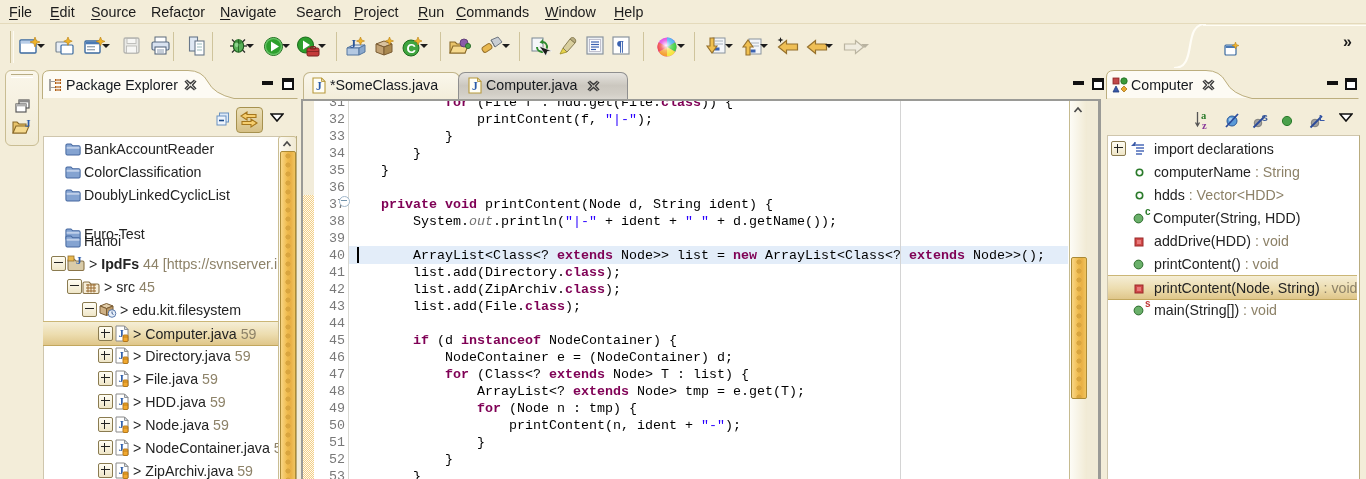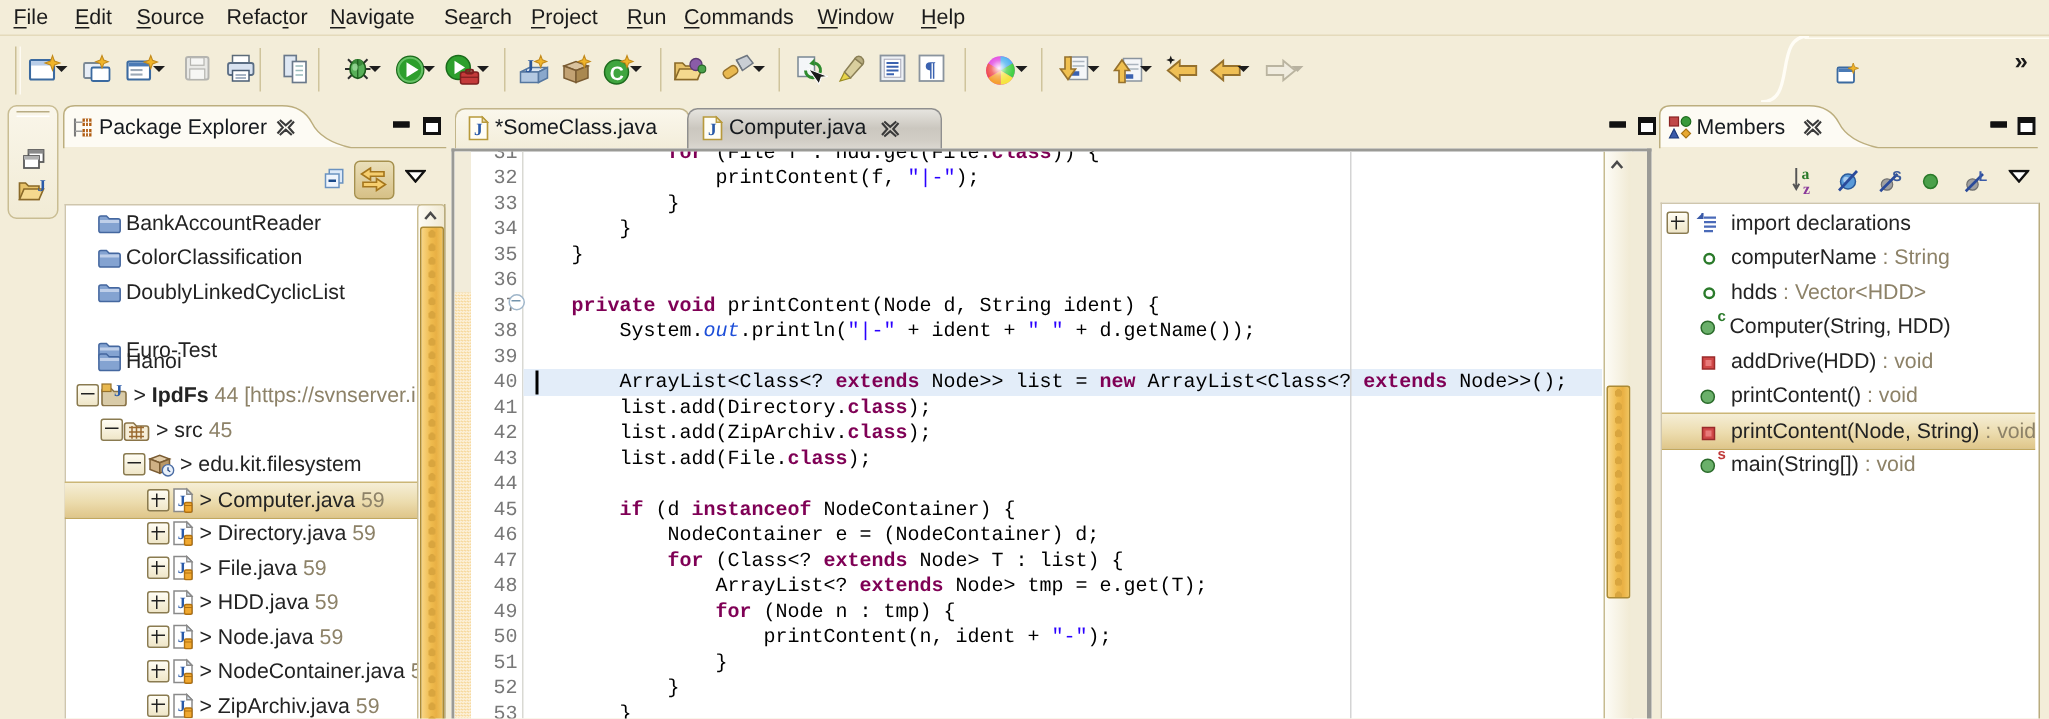--- a/index.html
+++ b/index.html
@@ -27,21 +27,21 @@
 .selrow{background:linear-gradient(180deg,#f5eed6 0%,#ecdcae 55%,#dfc68a 100%);border-top:1px solid #cbb676;border-bottom:1px solid #c2a75e;}
 .plusbox{position:absolute;width:13px;height:13px;border:1px solid #8a7b50;border-radius:2px;background:linear-gradient(180deg,#fffdf4,#efe6c8);}
 .plusbox:before{content:"";position:absolute;left:2px;right:2px;top:5px;height:1px;background:#222;}
 .plusbox.plus:after{content:"";position:absolute;top:2px;bottom:2px;left:5px;width:1px;background:#222;}
 
 #codepre, #numpre{position:absolute;font-family:"Liberation Mono",monospace;font-size:13.345px;line-height:17px;white-space:pre;margin:0;}
 #codepre{color:#000;}
 #numpre{color:#787878;text-align:right;}
 #codepre b{color:#7f0055;font-weight:bold;}
 #codepre .st{color:#2a00ff;}
-#codepre .it{color:#1d4ed8;font-style:italic;}
+#codepre .it{color:#737373;font-style:italic;}
 </style>
 </head>
 <body>
 
 <div id="menubar">
 <span style="left:9px"><u>F</u>ile</span>
 <span style="left:50px"><u>E</u>dit</span>
 <span style="left:91px"><u>S</u>ource</span>
 <span style="left:151px">Refac<u>t</u>or</span>
 <span style="left:220px"><u>N</u>avigate</span>
@@ -571,21 +571,21 @@
       <path d="M0.5 29 L0.5 7 Q0.5 0.5 8 0.5 L100 0.5 Q114 0.5 120 12 Q126 24 144 28 L0.5 28 Z" fill="#fdfbf4"></path>
       <path d="M0.5 29 L0.5 7 Q0.5 0.5 8 0.5 L100 0.5 Q114 0.5 120 12 Q126 24 146 28.5" fill="none" stroke="#bcae7e" stroke-width="1"></path>
       <path d="M146 28.5 L252.5 28.5" fill="none" stroke="#bcae7e" stroke-width="1"></path>
     </svg>
 <svg class="abs" style="left:6px;top:7px" width="16" height="16" viewBox="0 0 16 16">
       <rect x="1" y="1" width="6" height="6" fill="#c04848" stroke="#8a2424" stroke-width="0.8"></rect>
       <circle cx="12" cy="4" r="3.2" fill="#3a9a3a" stroke="#1d6b1d" stroke-width="0.8"></circle>
       <path d="M4 9 L7 15 L1 15 Z" fill="#3a5aa8" stroke="#1d3a7c" stroke-width="0.8"></path>
       <path d="M12 9 L15 12 L12 15 L9 12 Z" fill="#e8a830" stroke="#a87414" stroke-width="0.8"></path>
     </svg>
-<span class="ptitle abs" style="left:25px;top:7px;">Members</span>
+<span class="ptitle abs" style="left:25px;top:7px;">Computer</span>
 <svg class="abs" style="left:96px;top:9px" width="13" height="12" viewBox="0 0 13 12">
       <path d="M1 2 L4.5 6 L1 10 M2.5 1 L6.5 4.5 L10.5 1 M12 2 L8.5 6 L12 10 M2.5 11 L6.5 7.5 L10.5 11" fill="none" stroke="#3a3a3a" stroke-width="1.4"></path>
     </svg>
 
 <div class="minbtn" style="left:221px;top:11px;width:9px;"></div>
 <div class="maxbtn" style="left:239px;top:8px;"></div>
 
 <svg class="abs" style="left:88px;top:40px" width="17" height="20" viewBox="0 0 17 20">
       <path d="M3.5 2 L3.5 15 M1.5 12.5 L3.5 16 L5.5 12.5" fill="none" stroke="#555" stroke-width="1.3"></path>
       <text x="7" y="9" font-family="Liberation Serif,serif" font-size="10.5" font-weight="bold" fill="#2a7a2a">a</text>

